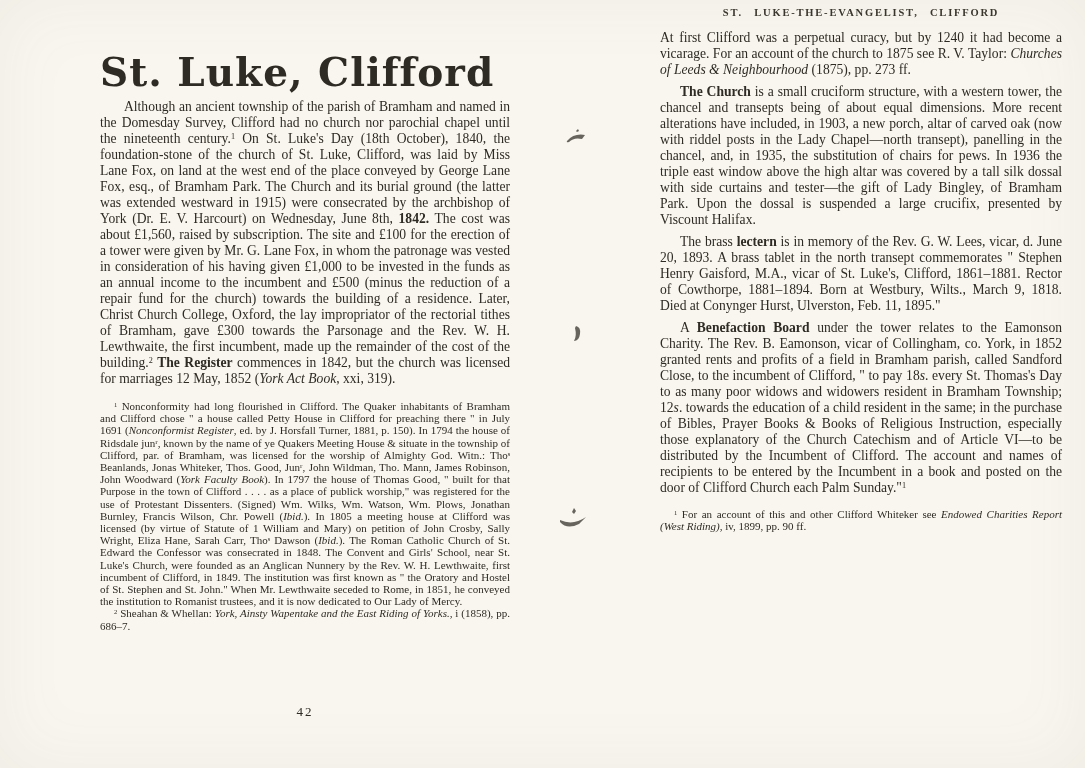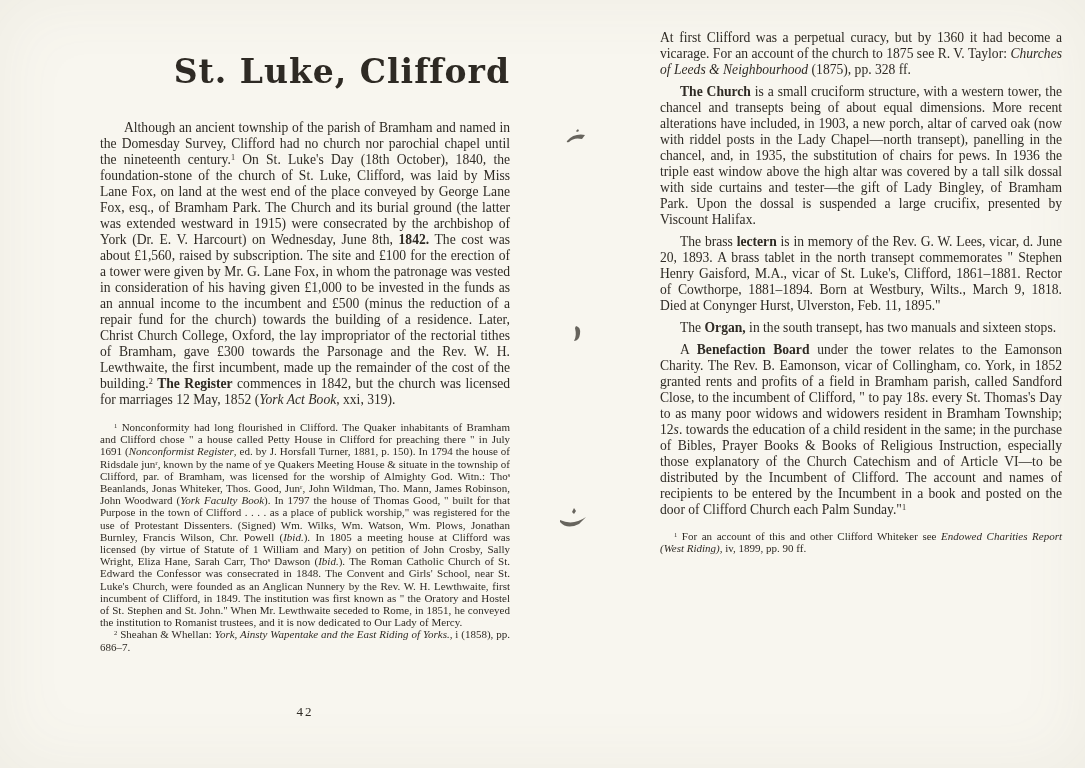--- a/index.html
+++ b/index.html
@@ -22,25 +22,25 @@
   .page { position: absolute; top: 0; height: 768px; }
   .page-left  { left: 0;     width: 570px; }
   .page-right { left: 570px; width: 515px; }
 
   .column-left  { margin: 52px 60px 0 100px; width: 410px; }
   .column-right { margin: 30px 23px 0 90px;  width: 402px; }
 
   .title {
     font-family: "DejaVu Serif", serif;
     font-weight: 700;
-    font-size: 33px;
+    font-size: 39px;
     line-height: 40px;
-    text-align: right;
+    text-align: left;
     letter-spacing: 1px;
-    margin-bottom: 28px;
+    margin-bottom: 7px;
   }
 
   .running-header {
     position: absolute;
     top: 7px; left: 90px; width: 402px;
     text-align: center;
     font-size: 10.5px;
     font-weight: 700;
     letter-spacing: 1.8px;
     word-spacing: 7px;
@@ -98,26 +98,26 @@
         </div>
       <div class="footnotes">
           <p class="fn"><sup>1</sup><span> Nonconformity had long flourished in Clifford. The Quaker inhabitants of Bramham and Clifford chose " a house called Petty House in Clifford for preaching there " in July 1691 (</span><span class="i">Nonconformist Register</span><span>, ed. by J. Horsfall Turner, 1881, p. 150). In 1794 the house of Ridsdale junʳ, known by the name of ye Quakers Meeting House &amp; situate in the township of Clifford, par. of Bramham, was licensed for the worship of Almighty God. Witn.: Thoˢ Beanlands, Jonas Whiteker, Thos. Good, Junʳ, John Wildman, Tho. Mann, James Robinson, John Woodward (</span><span class="i">York Faculty Book</span><span>). In 1797 the house of Thomas Good, " built for that Purpose in the town of Clifford . . . . as a place of publick worship," was registered for the use of Protestant Dissenters. (Signed) Wm. Wilks, Wm. Watson, Wm. Plows, Jonathan Burnley, Francis Wilson, Chr. Powell (</span><span class="i">Ibid.</span><span>). In 1805 a meeting house at Clifford was licensed (by virtue of Statute of 1 William and Mary) on petition of John Crosby, Sally Wright, Eliza Hane, Sarah Carr, Thoˢ Dawson (</span><span class="i">Ibid.</span><span>). The Roman Catholic Church of St. Edward the Confessor was consecrated in 1848. The Convent and Girls' School, near St. Luke's Church, were founded as an Anglican Nunnery by the Rev. W. H. Lewthwaite, first incumbent of Clifford, in 1849. The institution was first known as " the Oratory and Hostel of St. Stephen and St. John." When Mr. Lewthwaite seceded to Rome, in 1851, he conveyed the institution to Romanist trustees, and it is now dedicated to Our Lady of Mercy.</span></p>
           <p class="fn"><sup>2</sup><span> Sheahan &amp; Whellan: </span><span class="i">York, Ainsty Wapentake and the East Riding of Yorks.</span><span>, i (1858), pp. 686–7.</span></p>
         </div>
     </div>
     <div class="page-number pn-left">42</div>
   </section>
 
   <section class="page page-right">
+    <div class="running-header">ST. LUKE-THE-EVANGELIST, CLIFFORD</div>
     <div class="column-right">
       <div class="body-text">
-          <p class="para no-indent"><span>At first Clifford was a perpetual curacy, but by 1360 it had become a vicarage. For an account of the church to 1875 see R. V. Taylor: </span><span class="i">Churches of Leeds &amp; Neighbourhood</span><span> (1875), pp. 328 ff.</span></p>
+          <p class="para no-indent"><span>At first Clifford was a perpetual curacy, but by 1240 it had become a vicarage. For an account of the church to 1875 see R. V. Taylor: </span><span class="i">Churches of Leeds &amp; Neighbourhood</span><span> (1875), pp. 273 ff.</span></p>
           <p class="para"><span class="b">The Church</span><span> is a small cruciform structure, with a western tower, the chancel and transepts being of about equal dimensions. More recent alterations have included, in 1903, a new porch, altar of carved oak (now with riddel posts in the Lady Chapel—north transept), panelling in the chancel, and, in 1935, the substitution of chairs for pews. In 1936 the triple east window above the high altar was covered by a tall silk dossal with side curtains and tester—the gift of Lady Bingley, of Bramham Park. Upon the dossal is suspended a large crucifix, presented by Viscount Halifax.</span></p>
           <p class="para"><span>The brass </span><span class="b">lectern</span><span> is in memory of the Rev. G. W. Lees, vicar, d. June 20, 1893. A brass tablet in the north transept commemorates " Stephen Henry Gaisford, M.A., vicar of St. Luke's, Clifford, 1861–1881. Rector of Cowthorpe, 1881–1894. Born at Westbury, Wilts., March 9, 1818. Died at Conynger Hurst, Ulverston, Feb. 11, 1895."</span></p>
-          <p class="para"><span>The </span><span class="b">Organ,</span><span> in the south transept, has two manuals and sixteen stops.</span></p>
           <p class="para"><span>A </span><span class="b">Benefaction Board</span><span> under the tower relates to the Eamonson Charity. The Rev. B. Eamonson, vicar of Collingham, co. York, in 1852 granted rents and profits of a field in Bramham parish, called Sandford Close, to the incumbent of Clifford, " to pay 18</span><span class="i">s</span><span>. every St. Thomas's Day to as many poor widows and widowers resident in Bramham Township; 12</span><span class="i">s</span><span>. towards the education of a child resident in the same; in the purchase of Bibles, Prayer Books &amp; Books of Religious Instruction, especially those explanatory of the Church Catechism and of Article VI—to be distributed by the Incumbent of Clifford. The account and names of recipients to be entered by the Incumbent in a book and posted on the door of Clifford Church each Palm Sunday."</span><sup>1</sup></p>
         </div>
       <div class="footnotes">
           <p class="fn"><sup>1</sup><span> For an account of this and other Clifford Whiteker see </span><span class="i">Endowed Charities Report (West Riding)</span><span>, iv, 1899, pp. 90 ff.</span></p>
         </div>
     </div>
   </section>
 
   <svg class="gutter-marks" width="48" height="560" viewBox="0 0 48 560" aria-hidden="true">
     <path d="M15 41 Q22 33 33 35 L30 39 Q22 37 17 42 Q14 43 15 41 Z M24 31 l2 -2 l1 2 l-2 1 z" fill="#4d4a43" opacity="0.85"></path>

